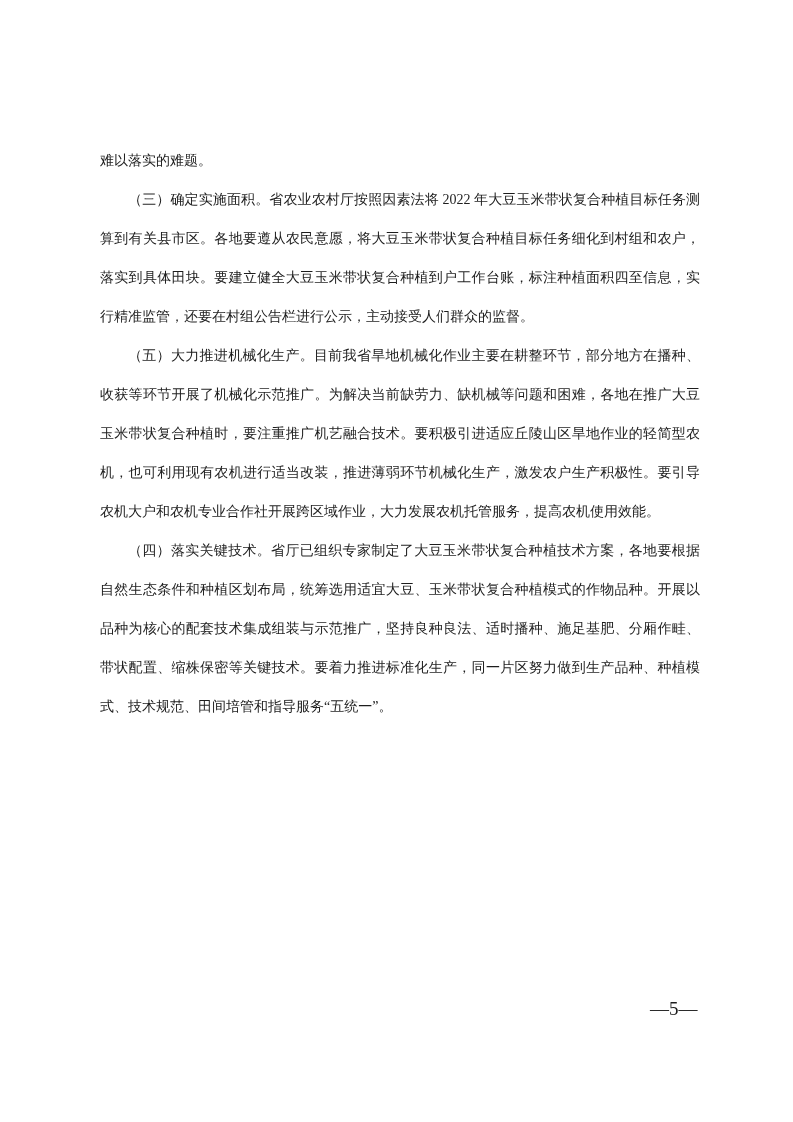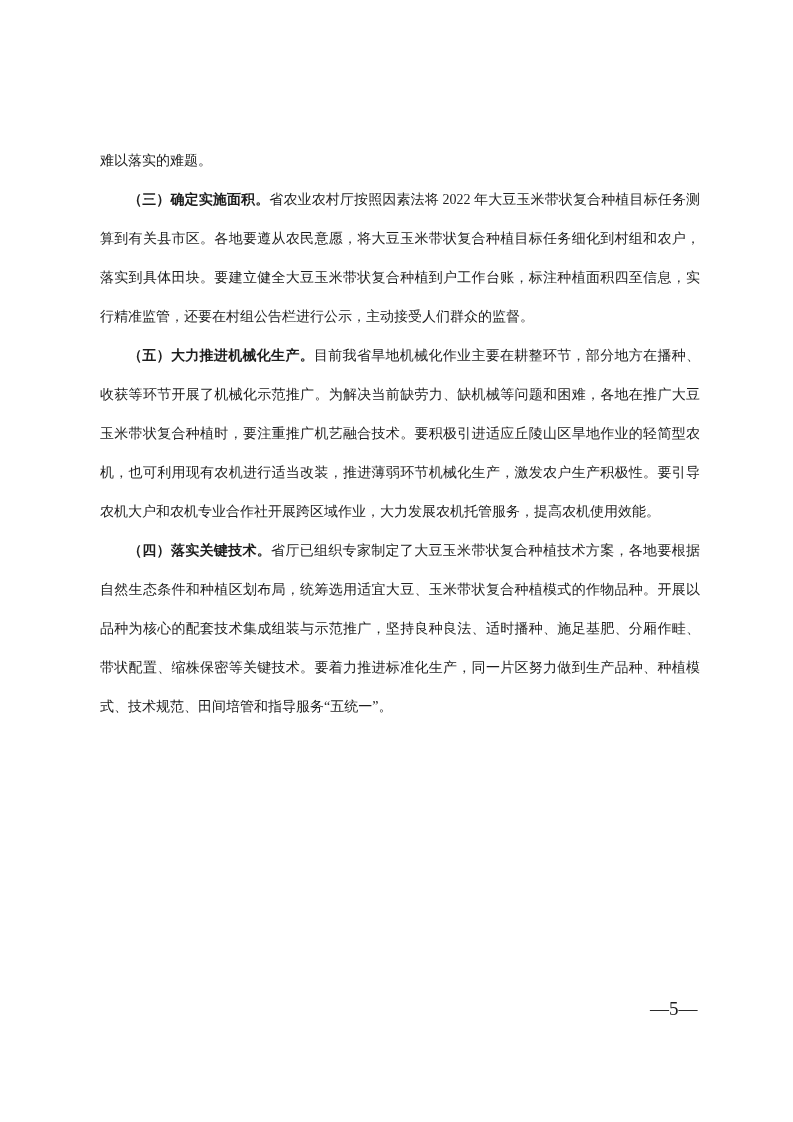--- a/index.html
+++ b/index.html
@@ -29,21 +29,21 @@
   }
   .para {
     margin: 0;
     padding: 0;
     text-indent: 2em;
   }
   .para.no-indent {
     text-indent: 0;
   }
   .para-heading {
-    font-weight: 700;
+    font-weight: 400;
   }
   .page-number {
     position: absolute;
     top: 997px;
     left: 650px;
     font-size: 19px;
     line-height: 24px;
     color: #1d1d1d;
     letter-spacing: 0px;
   }

